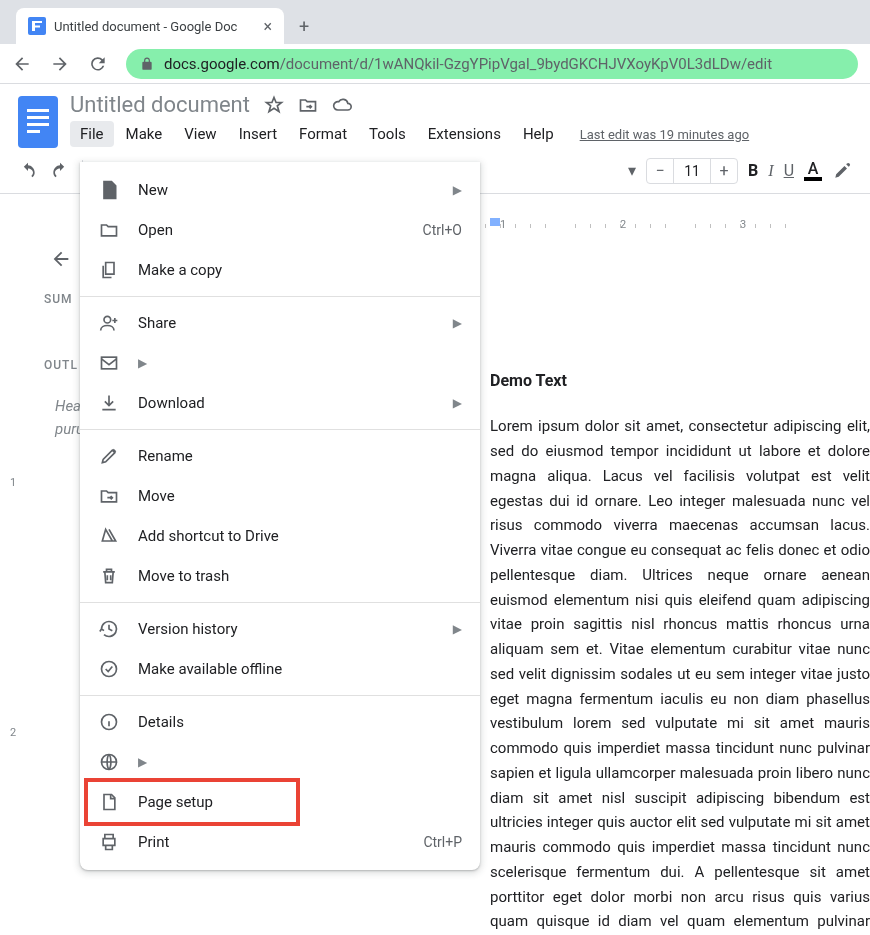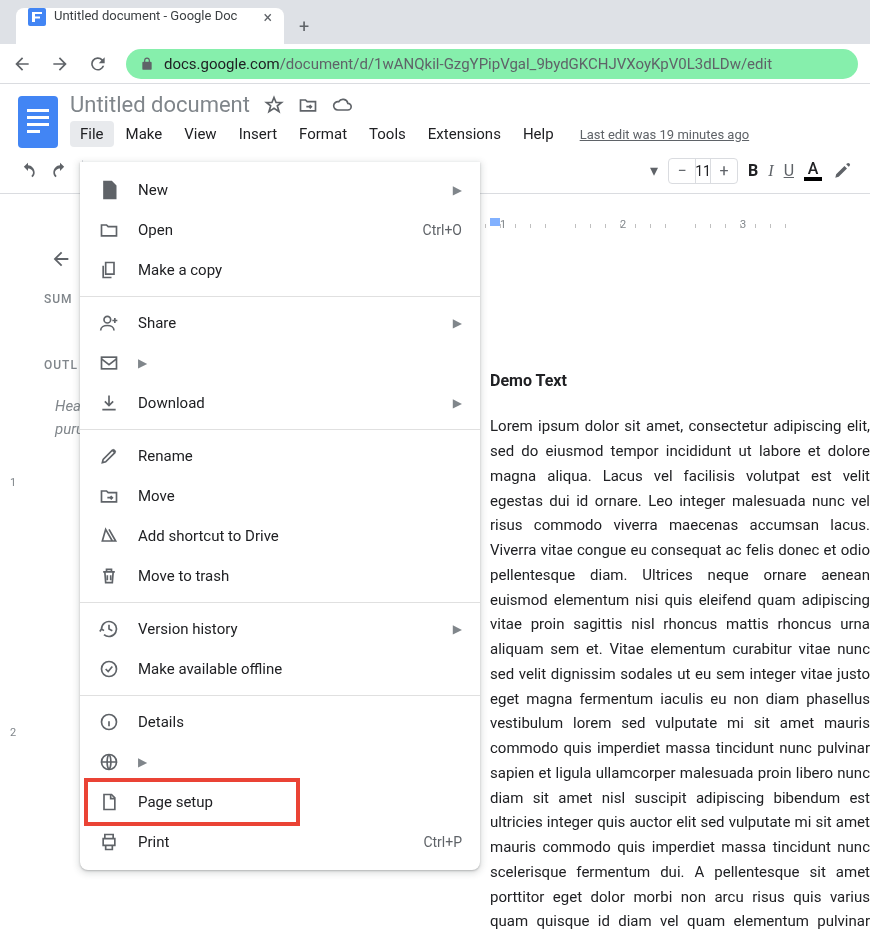--- a/index.html
+++ b/index.html
@@ -1,18 +1,18 @@
 <!DOCTYPE html>
 <html><head>
   <meta charset="utf-8">
   <style>
     * { margin: 0; padding: 0; box-sizing: border-box; font-family: "Google Sans", Roboto, Arial, sans-serif; }
     body { width: 870px; height: 935px; overflow: hidden; background: #fff; color: #202124; }
     .browser-chrome { background: #dee1e6; height: 44px; display: flex; align-items: flex-end; padding-left: 16px; }
-    .tab { background: #fff; border-radius: 8px 8px 0 0; height: 36px; display: flex; padding: 0 12px; gap: 8px; width: 268px; position: relative; }
+    .tab { background: #fff; border-radius: 8px 8px 0 0; height: 36px; display: flex; align-items: center; padding: 16px 12px; gap: 8px; width: 268px; position: relative; }
     .tab-favicon { width: 18px; height: 18px; background: #4285f4; border-radius: 2px; display: flex; align-items: center; justify-content: center; }
     .tab-favicon::after { content: ""; width: 10px; height: 10px; background: #fff; clip-path: polygon(0 0, 100% 0, 100% 20%, 30% 20%, 30% 45%, 80% 45%, 80% 65%, 30% 65%, 30% 100%, 0 100%, 0 0); }
     .tab-title { font-size: 13px; color: #3c4043; white-space: nowrap; overflow: hidden; text-overflow: ellipsis; flex: 1; }
     .tab-close { font-size: 16px; color: #5f6368; cursor: pointer; }
     .new-tab { width: 28px; height: 28px; display: flex; align-items: center; justify-content: center; font-size: 18px; color: #5f6368; cursor: pointer; margin-left:6px; margin-bottom:4px;}
     .addr-bar { background: #fff; height: 40px; display: flex; align-items: center; padding: 0 12px; gap: 18px; border-bottom: 1px solid #dadce0; }
     .nav-icon { color: #5f6368; font-size: 18px; cursor: pointer; display:flex; align-items:center; }
     .nav-icon.disabled { color: #bdc1c6; }
     .url-box { flex: 1; background: #86efac; border-radius: 16px; height: 30px; display: flex; align-items: center; padding: 0 14px; gap: 10px; font-size: 15px; color: #202124; }
     .lock { color: #5f6368; font-size: 13px; }
@@ -34,21 +34,21 @@
     .menu-item { padding: 4px 10px; font-size: 15px; color: #202124; cursor:pointer; border-radius:4px;}
     .menu-item.active { background:#e8eaed;}
     .menu-last-edit { margin-left:14px; color:#5f6368; font-size:13px; text-decoration:underline; cursor:pointer;}
     
     .toolbar { padding: 8px 18px; display:flex; align-items:center; gap:12px; border-bottom:1px solid #dadce0; height:46px;}
     .tb-ic { color:#5f6368; cursor:pointer; display:flex; align-items:center;}
     .tb-sep { width:1px; height:22px; background:#dadce0;}
     .tb-right { display:flex; align-items:center; gap:10px; margin-left:auto;}
     .font-size-box { display:flex; align-items:center; border:1px solid #dadce0; border-radius:4px; height:26px;}
     .fs-btn { width:26px; text-align:center; color:#5f6368; cursor:pointer; font-size:16px;}
-    .fs-val { width:16px; text-align:center; font-size:14px; border-left:1px solid #dadce0; border-right:1px solid #dadce0; height:100%; display:flex; align-items:center; justify-content:center;}
+    .fs-val { width:38px; text-align:center; font-size:14px; border-left:1px solid #dadce0; border-right:1px solid #dadce0; height:100%; display:flex; align-items:center; justify-content:center;}
     .text-color { display:flex; flex-direction:column; align-items:center; cursor:pointer;}
     .text-color .letter { font-size:16px; font-weight:500; line-height:1;}
     .text-color .bar { width:18px; height:4px; background:#000;}
     .highlighter { font-size:18px; color:#5f6368;}
     .summary { position:absolute; left:44px; top:292px; font-size:12px; color:#80868b; letter-spacing:1px; font-weight:500;}
     .outline-lbl { position:absolute; left:44px; top:358px; font-size:12px; color:#80868b; letter-spacing:1px; font-weight:500;}
     .heading-placeholder { position:absolute; left:55px; top:395px; font-size:15px; color:#80868b; font-style:italic; line-height:1.5;}
     
     .back-arrow { position:absolute; left:50px; top:248px; color:#5f6368; font-size:22px;}
     .ruler-h { position:absolute; left:480px; right:0; top:214px; height:20px; font-size:11px; color:#80868b;}

